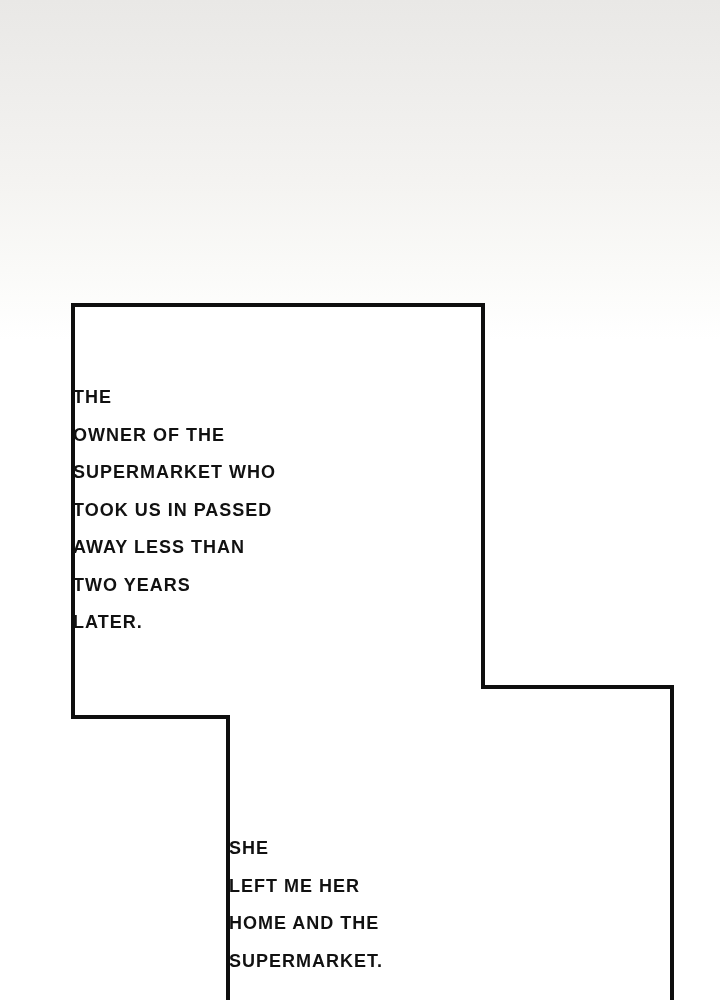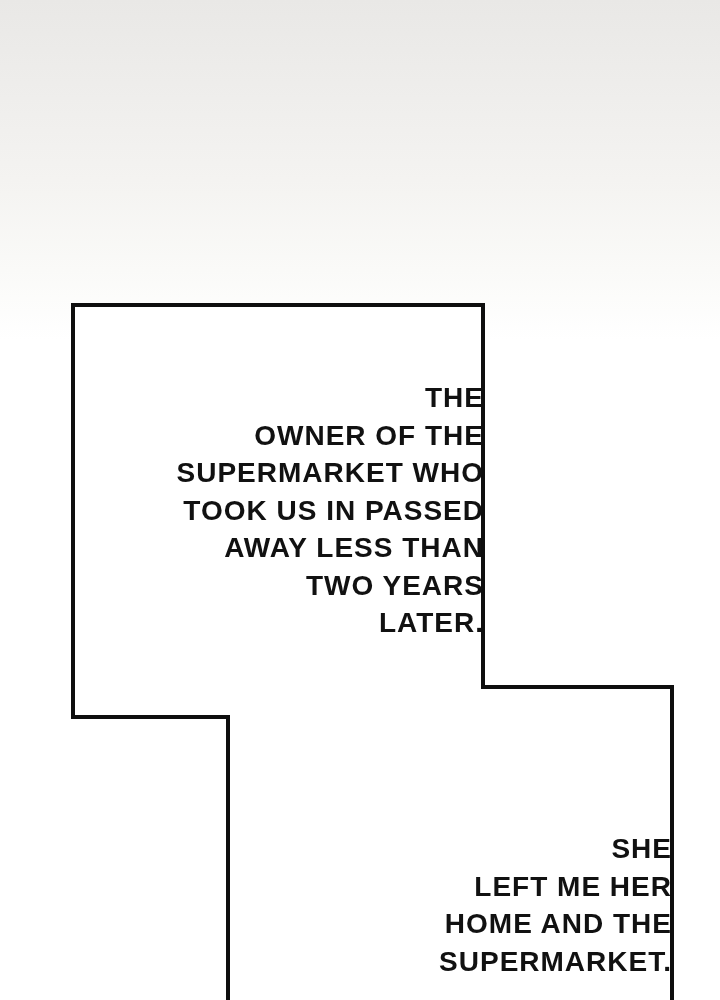--- a/index.html
+++ b/index.html
@@ -29,25 +29,25 @@
     display: block;
   }
   .panel-svg polygon {
     fill: var(--panel-fill);
     stroke: var(--panel-border);
     stroke-width: 4;
     stroke-linejoin: miter;
   }
   .narration {
     position: absolute;
-    text-align: right;
+    text-align: left;
     white-space: pre-line;
     color: var(--text-color);
     font-weight: 700;
-    font-size: 28px;
+    font-size: 18px;
     line-height: 37.5px;
     letter-spacing: 1px;
   }
   .narration-1 {
     left: 73px;
     top: 379px;
     width: 411px;
   }
   .narration-2 {
     left: 229px;

